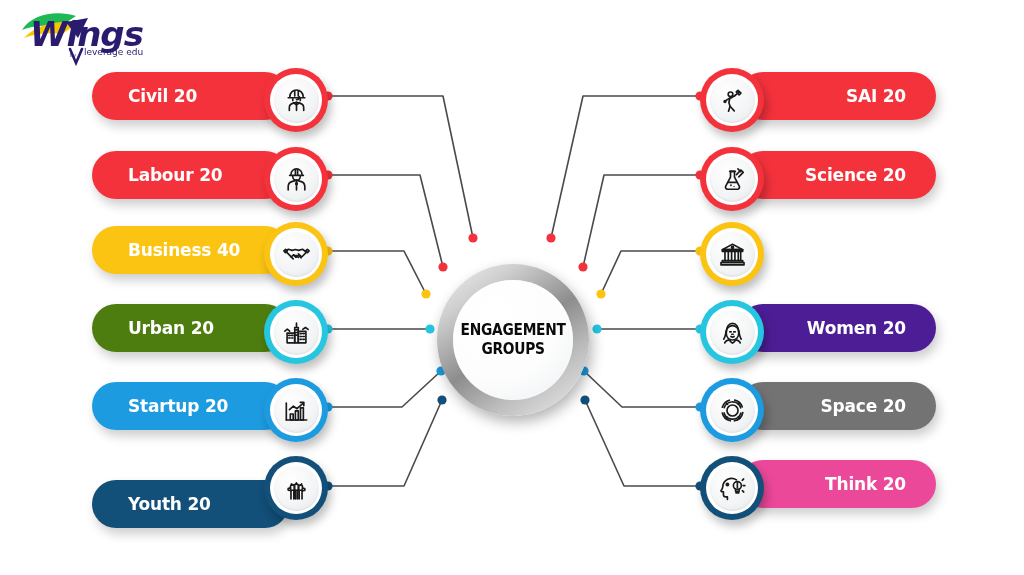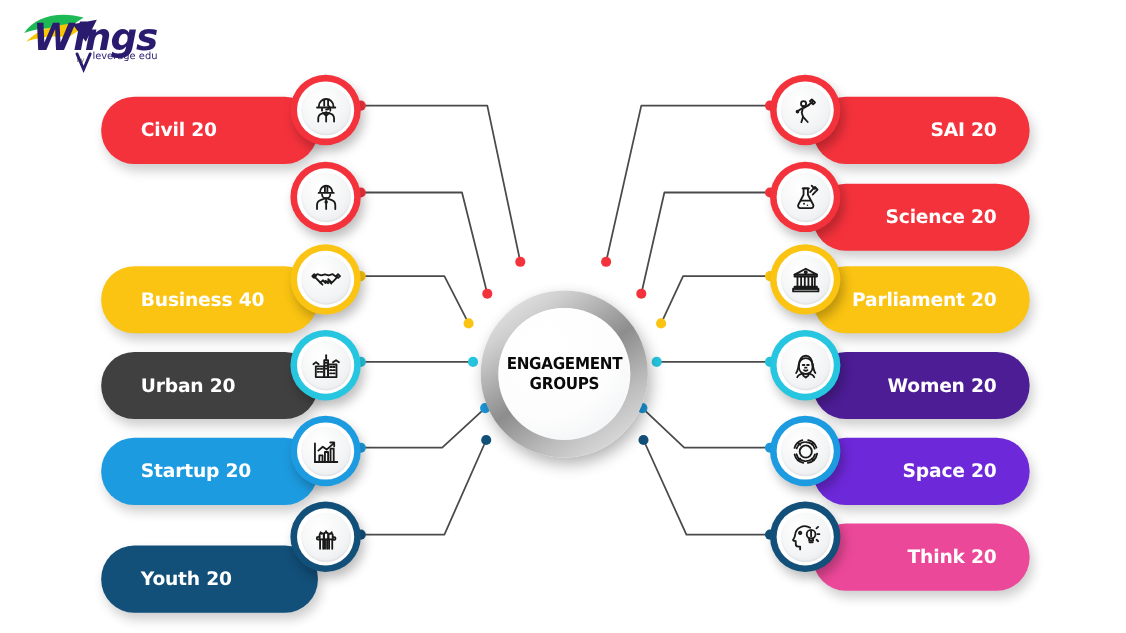--- a/index.html
+++ b/index.html
@@ -106,23 +106,23 @@
   
   .row {
     position: absolute;
     height: 64px;
   }
   .row.left  { left: 92px;  width: 236px; }
   .row.right { left: 700px; width: 236px; }
 
   .pill {
     position: absolute;
-    top: 20px;
+    top: 4px;
     width: 197px;
-    height: 61px;
+    height: 48px;
     border-radius: 30px;
     display: flex;
     align-items: center;
     box-shadow: 3px 6px 11px rgba(0,0,0,0.20);
   }
   .row.left  .pill { left: 0; justify-content: flex-start; padding-left: 36px; box-sizing: border-box; }
   .row.right .pill { right: 0; justify-content: flex-end;  padding-right: 30px; box-sizing: border-box; }
 
   .pill-label {
     font-family: "DejaVu Sans", sans-serif;
@@ -251,20 +251,23 @@
                 <path class="ic" d="M10.6 12.5v1.6M17.4 12.5v1.6"></path>
                 <path class="ic" d="M14 13.2a2.6 2.6 0 0 0 2.6-2.6"></path>
                 <path class="ic" d="M7.5 23v-2.4a4.2 4.2 0 0 1 3.1-4l3.4-1 3.4 1a4.2 4.2 0 0 1 3.1 4V23"></path>
                 <path class="ic" d="M14 15.6V23M11.4 15.9l2.6 2.4 2.6-2.4"></path>
               </svg>
             </div>
           </div>
         </div>
       </div>
       <div class="row left" style="top: 147px;">
+        <div class="pill" style="background: rgb(244, 50, 60);">
+          <div class="pill-label">Labour 20</div>
+        </div>
         <div class="badge" style="background: rgb(244, 50, 60);">
           <div class="badge-gap">
             <div class="badge-disc">
               <svg width="31" height="31" viewBox="0 0 28 28">
                 <path class="ic" d="M9 9.4a5 5 0 0 1 10 0"></path>
                 <path class="ic" d="M7.8 10.3h12.4"></path>
                 <path class="ic" d="M13 5v4.4M15 5v4.4"></path>
                 <path class="ic" d="M10.6 11.4a3.4 3.4 0 0 0 6.8 0"></path>
                 <path class="ic" d="M6.5 23.5v-3.2a4.6 4.6 0 0 1 3.3-4.4L14 14.6l4.2 1.3a4.6 4.6 0 0 1 3.3 4.4v3.2"></path>
                 <path class="ic" d="M14 14.8V23.5"></path>
@@ -286,21 +289,21 @@
                 <path class="ic" d="M5 11.8l4.2 4.3 2.2-1.7 2.2 2 2.1-1.6 2.6 2.2"></path>
                 <path class="ic" d="M23 11.8l-3.8 4"></path>
                 <path class="ic" d="M9.2 16.1l1.8 1.8M11.4 14.4l2 2M13.6 14.7l2.1 2M15.7 13.4l2.6 2.5"></path>
                 <path class="ic" d="M2.6 10.8l1.6-1.5 1.5 1.4-1.6 1.6zM25.4 10.8l-1.6-1.5-1.5 1.4 1.6 1.6z"></path>
               </svg>
             </div>
           </div>
         </div>
       </div>
       <div class="row left" style="top: 300px;">
-        <div class="pill" style="background: #404040;">
+        <div class="pill" style="background: #4d7c0f;">
           <div class="pill-label">Urban 20</div>
         </div>
         <div class="badge" style="background: rgb(39, 198, 224);">
           <div class="badge-gap">
             <div class="badge-disc">
               <svg width="31" height="31" viewBox="0 0 28 28">
                 <path class="ic" d="M12.4 9.5h3.2v13.8h-3.2z"></path>
                 <path class="ic" d="M14 5.4v4.1"></path>
                 <path class="ic" d="M5.5 14.5h6.9v8.8H5.5z"></path>
                 <path class="ic" d="M15.6 13h6.9v10.3h-6.9z"></path>
@@ -384,23 +387,20 @@
                 <path class="ic" d="M17.6 9.6l4-4.2 2.1 2.1-4 4.1"></path>
                 <path class="ic" d="M18.9 4.4l2.6 2.6"></path>
                 <circle class="ic-f" cx="12.6" cy="19.2" r="0.8"></circle>
                 <circle class="ic-f" cx="15.4" cy="20.4" r="0.6"></circle>
               </svg>
             </div>
           </div>
         </div>
       </div>
       <div class="row right" style="top: 222px;">
-        <div class="pill" style="background: rgb(251, 196, 18);">
-          <div class="pill-label">Parliament 20</div>
-        </div>
         <div class="badge" style="background: rgb(251, 196, 18);">
           <div class="badge-gap">
             <div class="badge-disc">
               <svg width="31" height="31" viewBox="0 0 28 28">
                 <path class="ic" d="M14 4.8l9.2 4.8H4.8z"></path>
                 <path class="ic" d="M4.8 9.6h18.4v1.6H4.8z"></path>
                 <path class="ic" d="M7.2 11.2v8.4M10.2 11.2v8.4M13.2 11.2v8.4M16.2 11.2v8.4M19.2 11.2v8.4M21.4 11.2v8.4"></path>
                 <path class="ic" d="M4.8 19.6h18.4v1.6H4.8z"></path>
                 <path class="ic" d="M3.6 21.2h20.8v2.2H3.6z"></path>
                 <circle class="ic" cx="14" cy="7.6" r="0.9"></circle>
@@ -424,21 +424,21 @@
                 <path class="ic" d="M13.4 15.6h1.2"></path>
                 <path class="ic" d="M12.6 17.6c0.9 0.7 1.9 0.7 2.8 0"></path>
                 <path class="ic" d="M11.9 20.6v1.4l2.1 1.6 2.1-1.6v-1.4"></path>
                 <path class="ic" d="M7 23.4c0.6-1.6 2.4-2.6 4.9-3M21 23.4c-0.6-1.6-2.4-2.6-4.9-3"></path>
               </svg>
             </div>
           </div>
         </div>
       </div>
       <div class="row right" style="top: 378px;">
-        <div class="pill" style="background: #6d28d9;">
+        <div class="pill" style="background: #737373;">
           <div class="pill-label">Space 20</div>
         </div>
         <div class="badge" style="background: rgb(29, 155, 224);">
           <div class="badge-gap">
             <div class="badge-disc">
               <svg width="31" height="31" viewBox="0 0 28 28">
                 <circle class="ic" cx="14" cy="14" r="5"></circle>
                 <path class="ic" d="M14 6.2a7.8 7.8 0 0 1 7.4 5.4M21.6 16.3A7.8 7.8 0 0 1 14 21.8M13.2 21.8a7.8 7.8 0 0 1-6.8-5.6M6.5 11.4A7.8 7.8 0 0 1 12.8 6.3"></path>
                 <path class="ic" d="M16 4.6a9.4 9.4 0 0 1 6.8 6.1M23.3 15.8a9.4 9.4 0 0 1-7.6 7.5M12 23.3a9.4 9.4 0 0 1-7.2-7M4.8 11a9.4 9.4 0 0 1 6.4-6.3"></path>
                 <path class="ic" d="M9.6 8.4l-1.4-1.2M19 8.2l1.3-1.2M19.2 19.8l1.3 1.2M9.4 19.9l-1.3 1.2"></path>

